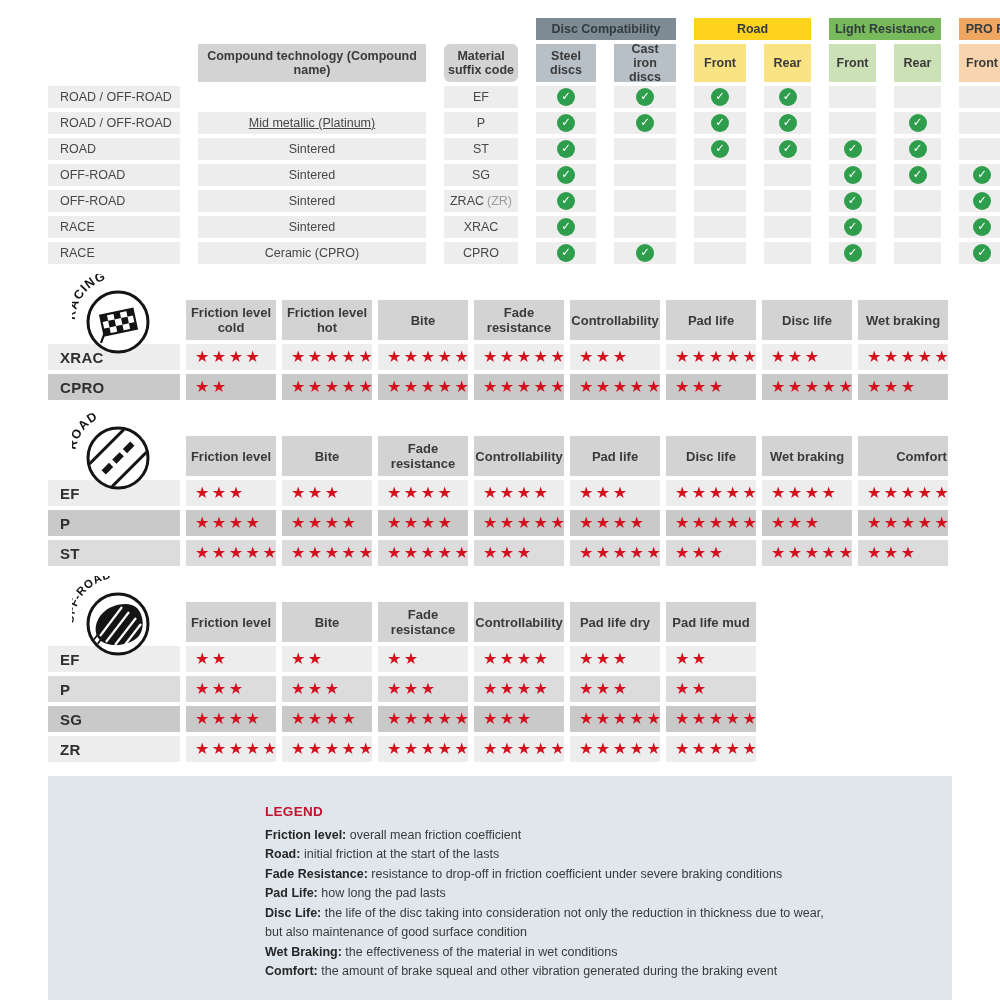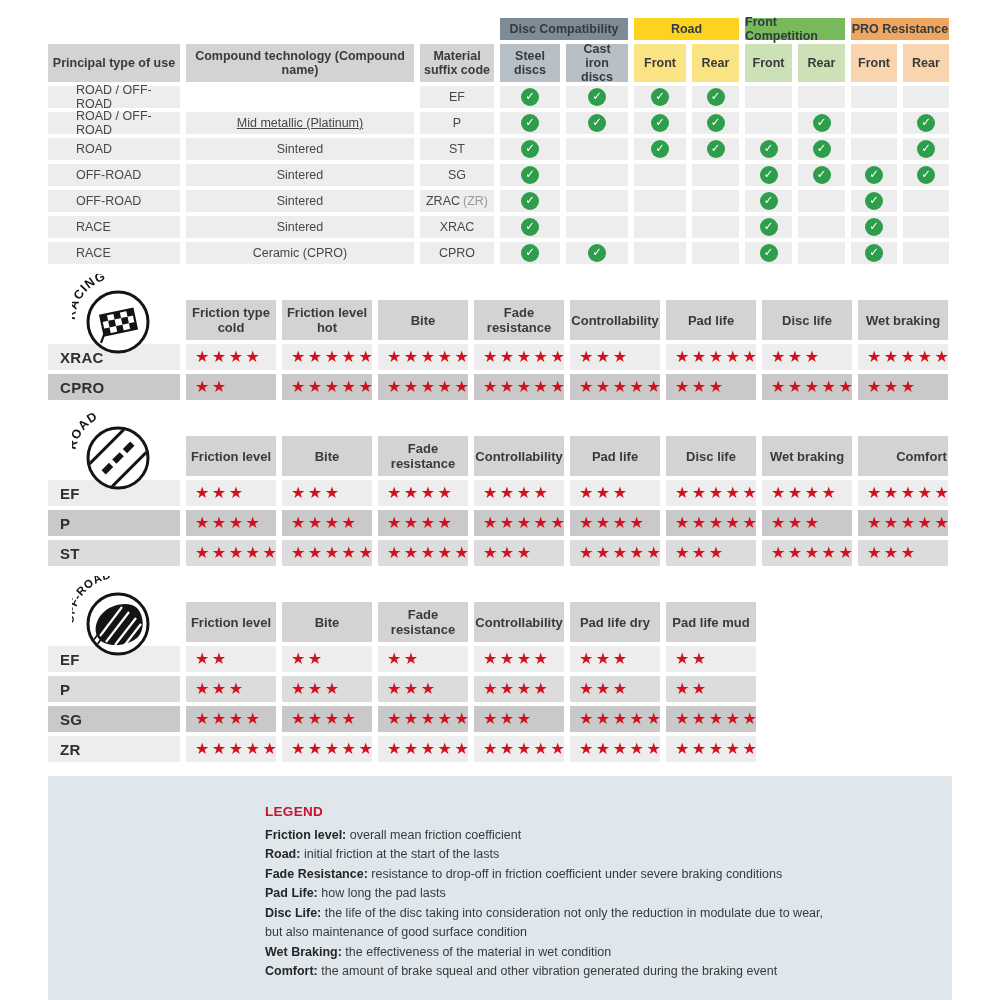--- a/index.html
+++ b/index.html
@@ -2,26 +2,26 @@
 <html><head>
 <meta charset="utf-8">
 <style>
   *{box-sizing:border-box;margin:0;padding:0}
   html,body{width:1000px;background:#fff}
   body{font-family:"Liberation Sans","DejaVu Sans",sans-serif;color:#3c3c3c}
   .wrap{width:1000px;padding:18px 0 0 48px}
 
   
   #compat{display:grid;grid-template-columns:132px 228px 74px 60px 62px 52px 47px 47px 47px 46px 46px;
-          grid-template-rows:22px 38px repeat(7,22px);gap:4px 6px;width:904px}
+          grid-template-rows:22px 38px repeat(7,22px);gap:4px 18px;width:904px}
   .ghdr{display:flex;align-items:center;justify-content:center;font-weight:bold;font-size:12.5px;color:#323b40}
   .chdr{background:#d3d3d3;display:flex;align-items:center;justify-content:center;text-align:center;
         font-weight:bold;font-size:12.5px;line-height:14px;color:#3a3a3a;padding:0 4px}
   .cell{background:#ededed;display:flex;align-items:center;justify-content:center;font-size:12.5px;color:#474747}
-  .cell.left{justify-content:flex-start;padding-left:28px}
+  .cell.left{justify-content:flex-start;padding-left:12px}
   .codecell{gap:3px}
   .alt{color:#9a9a9a}
   .check{width:18px;height:18px;border-radius:50%;background:#2f9e4c;color:#fff;font-size:11.5px;
          font-weight:bold;display:flex;align-items:center;justify-content:center;line-height:1}
 
   
   .section{position:relative;margin-top:10px}
   .icon-svg{position:absolute;left:24px;top:0;z-index:2}
   .rgrid{display:grid;gap:4px 6px;grid-template-rows:40px;grid-auto-rows:26px;padding-top:26px}
   .rhdr{background:#d3d3d3;font-weight:bold;font-size:13px;line-height:15px;display:flex;align-items:center;
@@ -39,25 +39,24 @@
   .lterm{font-weight:bold;color:#262626}
 </style>
 </head>
 <body>
 
 <div class="wrap">
 
   <div id="compat">
       <div class="ghdr" style="grid-area: 1 / 4 / auto / span 2; background: rgb(126, 138, 148);">Disc Compatibility</div>
       <div class="ghdr" style="grid-area: 1 / 6 / auto / span 2; background: rgb(253, 211, 31);">Road</div>
-      <div class="ghdr" style="grid-area: 1 / 8 / auto / span 2; background: rgb(120, 185, 91);">Front Competition</div>
+      <div class="ghdr" style="grid-area: 1 / 8 / auto / span 2; background: rgb(120, 185, 91);">Light Resistance</div>
       <div class="ghdr" style="grid-area: 1 / 10 / auto / span 2; background: rgb(239, 166, 96);">PRO Resistance</div>
-      <div class="chdr" style="grid-area: 2 / 1;">Principal type of use</div>
       <div class="chdr" style="grid-area: 2 / 2;">Compound technology (Compound name)</div>
-      <div class="chdr" style="grid-area: 2 / 3;">Material suffix code</div>
+      <div class="chdr" style="grid-area: 2 / 3; border-radius: 6px;">Material suffix code</div>
       <div class="chdr" style="grid-area: 2 / 4; background: rgb(183, 192, 199);">Steel discs</div>
       <div class="chdr" style="grid-area: 2 / 5; background: rgb(183, 192, 199);">Cast iron discs</div>
       <div class="chdr" style="grid-area: 2 / 6; background: rgb(249, 227, 131);">Front</div>
       <div class="chdr" style="grid-area: 2 / 7; background: rgb(249, 227, 131);">Rear</div>
       <div class="chdr" style="grid-area: 2 / 8; background: rgb(204, 226, 182);">Front</div>
       <div class="chdr" style="grid-area: 2 / 9; background: rgb(204, 226, 182);">Rear</div>
       <div class="chdr" style="grid-area: 2 / 10; background: rgb(248, 213, 174);">Front</div>
       <div class="chdr" style="grid-area: 2 / 11; background: rgb(248, 213, 174);">Rear</div>
       <div class="cell left" style="grid-area: 3 / 1;">ROAD / OFF-ROAD</div>
       <div class="cell codecell" style="grid-area: 3 / 3;">
@@ -233,21 +232,21 @@
           <rect x="36.6" y="44.8" width="6.6" height="6.8"></rect>
             <rect x="49.8" y="44.8" width="6.6" height="6.8"></rect>
           <rect x="30" y="51.6" width="6.6" height="6.8"></rect>
             <rect x="43.2" y="51.6" width="6.6" height="6.8"></rect>
             <rect x="56.4" y="51.6" width="6.6" height="6.8"></rect>
         </g>
       </g>
     </svg>
     <div class="rgrid" style="grid-template-columns: 132px repeat(8, 90px);">
         <div class="hblank" style="grid-area: 1 / 1;"></div>
-        <div class="rhdr" style="grid-area: 1 / 2;">Friction type cold</div>
+        <div class="rhdr" style="grid-area: 1 / 2;">Friction level cold</div>
         <div class="rhdr" style="grid-area: 1 / 3;">Friction level hot</div>
         <div class="rhdr" style="grid-area: 1 / 4;">Bite</div>
         <div class="rhdr" style="grid-area: 1 / 5;">Fade resistance</div>
         <div class="rhdr" style="grid-area: 1 / 6;">Controllability</div>
         <div class="rhdr" style="grid-area: 1 / 7;">Pad life</div>
         <div class="rhdr" style="grid-area: 1 / 8;">Disc life</div>
         <div class="rhdr" style="grid-area: 1 / 9;">Wet braking</div>
         <div class="rlabel light" style="grid-area: 2 / 1;">XRAC</div>
         <div class="rcell light" style="grid-area: 2 / 2;">
           <span class="stars">★★★★</span>
@@ -524,20 +523,20 @@
       </div>
   </div>
 
   <div id="legend">
     <div id="legend-title">LEGEND</div>
     <div id="legend-items">
         <div class="lline"><span class="lterm">Friction level:</span> <span>overall mean friction coefficient</span></div>
         <div class="lline"><span class="lterm">Road:</span> <span>initial friction at the start of the lasts</span></div>
         <div class="lline"><span class="lterm">Fade Resistance:</span> <span>resistance to drop-off in friction coefficient under severe braking conditions</span></div>
         <div class="lline"><span class="lterm">Pad Life:</span> <span>how long the pad lasts</span></div>
-        <div class="lline"><span class="lterm">Disc Life:</span> <span>the life of the disc taking into consideration not only the reduction in modulate due to wear,</span></div>
+        <div class="lline"><span class="lterm">Disc Life:</span> <span>the life of the disc taking into consideration not only the reduction in thickness due to wear,</span></div>
         <div class="lline"><span>but also maintenance of good surface condition</span></div>
-        <div class="lline"><span class="lterm">Wet Braking:</span> <span>the effectiveness of the material in wet condition</span></div>
+        <div class="lline"><span class="lterm">Wet Braking:</span> <span>the effectiveness of the material in wet conditions</span></div>
         <div class="lline"><span class="lterm">Comfort:</span> <span>the amount of brake squeal and other vibration generated during the braking event</span></div>
       </div>
   </div>
 
 </div>
 
 </body></html>

